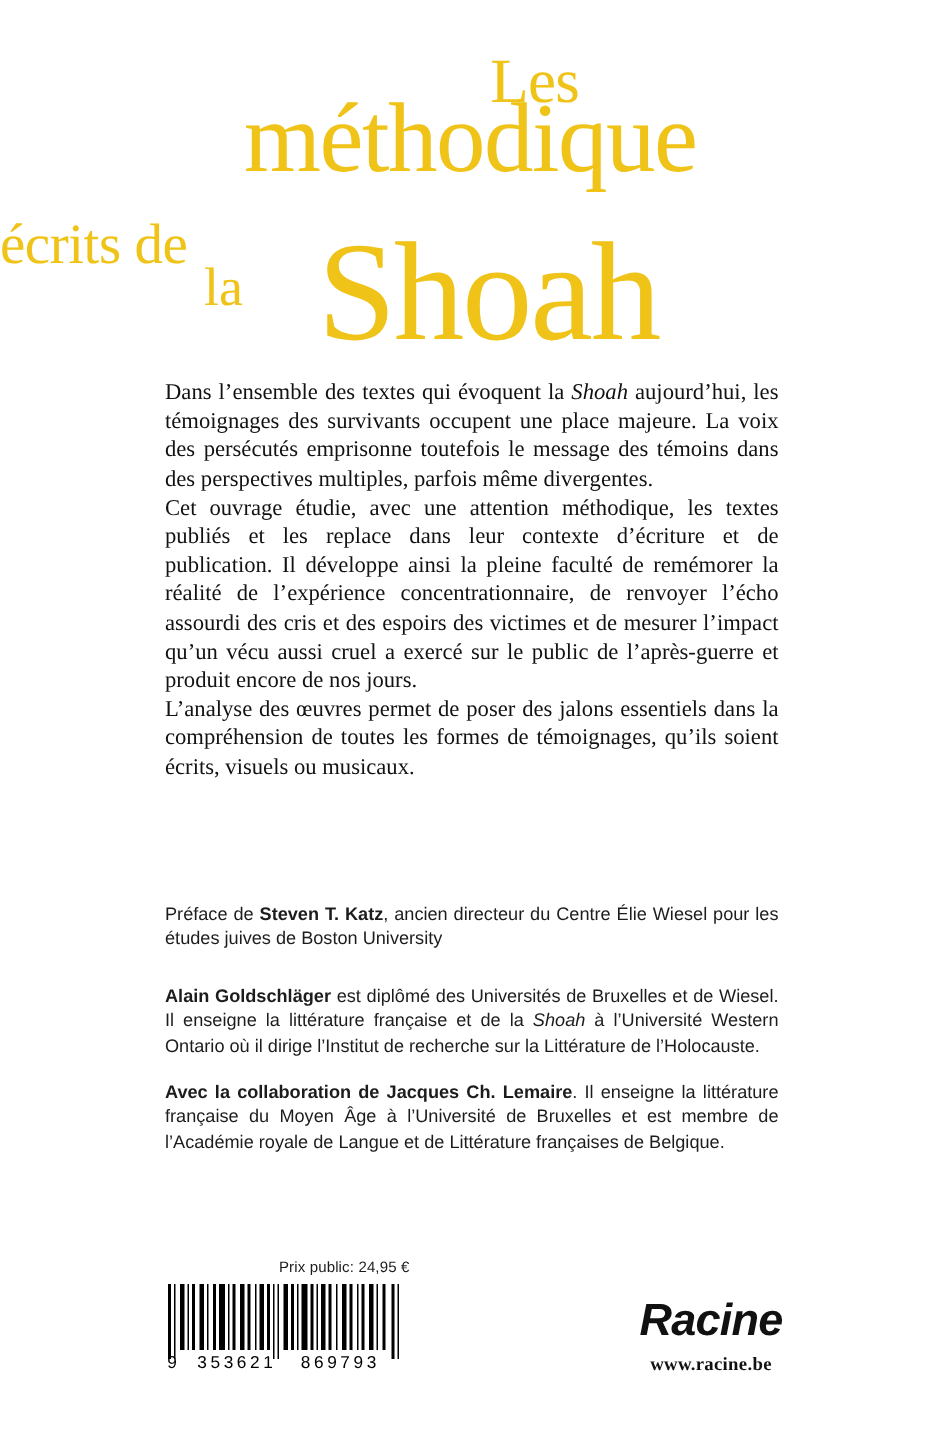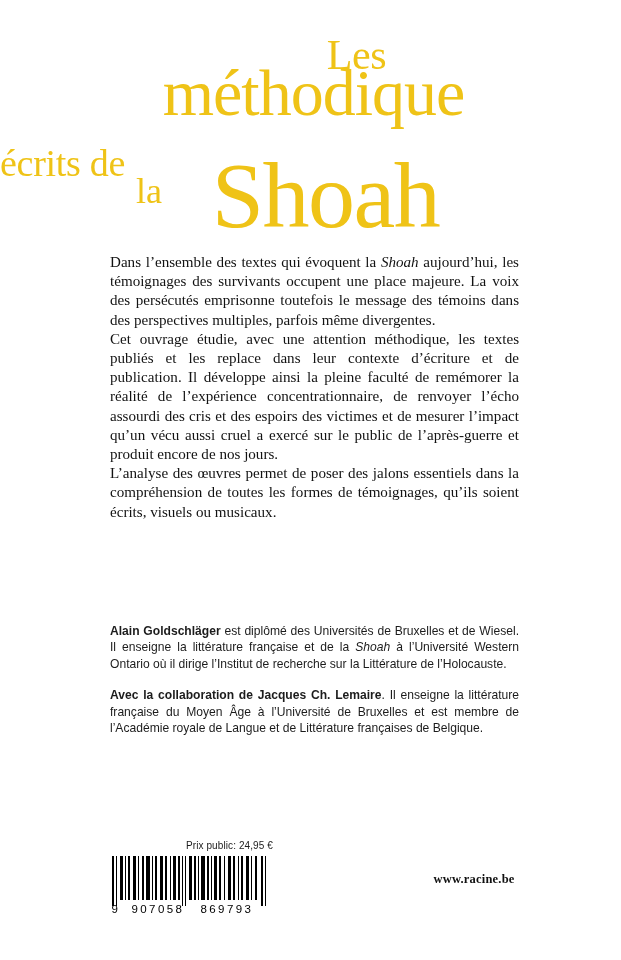--- a/index.html
+++ b/index.html
@@ -210,20 +210,21 @@
     <div class="t-la">la</div>
   </div>
 
   <div class="body-copy">
     <p><span>Dans l’ensemble des textes qui évoquent la </span><em>Shoah</em><span> aujourd’hui, les témoignages des survivants occupent une place majeure. La voix des persécutés emprisonne toutefois le message des témoins dans des perspectives multiples, parfois même divergentes.</span></p>
     <p>Cet ouvrage étudie, avec une attention méthodique, les textes publiés et les replace dans leur contexte d’écriture et de publication. Il développe ainsi la pleine faculté de remémorer la réalité de l’expérience concentrationnaire, de renvoyer l’écho assourdi des cris et des espoirs des victimes et de mesurer l’impact qu’un vécu aussi cruel a exercé sur le public de l’après-guerre et produit encore de nos jours.</p>
     <p>L’analyse des œuvres permet de poser des jalons essentiels dans la compréhension de toutes les formes de témoignages, qu’ils soient écrits, visuels ou musicaux.</p>
   </div>
 
   <div class="credits">
+    <p><span>Préface de </span><b>Steven T. Katz</b><span>, ancien directeur du Centre Élie Wiesel pour les études juives de Boston University</span></p>
     <p class="block-gap"><b>Alain Goldschläger</b><span> est diplômé des Universités de Bruxelles et de Wiesel. Il enseigne la littérature française et de la </span><em>Shoah</em><span> à l’Université Western Ontario où il dirige l’Institut de recherche sur la Littérature de l’Holocauste.</span></p>
     <p class="block-gap-sm"><b>Avec la collaboration de Jacques Ch. Lemaire</b><span>. Il enseigne la littérature française du Moyen Âge à l’Université de Bruxelles et est membre de l’Académie royale de Langue et de Littérature françaises de Belgique.</span></p>
   </div>
 
   <div class="barcode-area">
     <div class="price-line">Prix public: 24,95 €</div>
     <div class="barcode">
       <svg width="158" height="58" viewBox="0 0 158 58">
         <rect x="0" y="0" width="2" height="50" fill="#000"></rect>
         <rect x="4" y="0" width="1" height="50" fill="#000"></rect>
@@ -257,23 +258,24 @@
         <rect x="126" y="0" width="1" height="44" fill="#000"></rect>
         <rect x="129" y="0" width="2" height="44" fill="#000"></rect>
         <rect x="134" y="0" width="3" height="44" fill="#000"></rect>
         <rect x="139" y="0" width="1" height="44" fill="#000"></rect>
         <rect x="143" y="0" width="2" height="44" fill="#000"></rect>
         <rect x="149" y="0" width="2" height="50" fill="#000"></rect>
         <rect x="153" y="0" width="1" height="50" fill="#000"></rect>
       </svg>
       <div class="barcode-digits">
         <span class="bd bd-left">9</span>
-        <span class="bd bd-mid">907058</span>
+        <span class="bd bd-mid">353621</span>
         <span class="bd bd-right">869793</span>
       </div>
     </div>
   </div>
 
   <div class="publisher">
+    <div class="pub-name">Racine</div>
     <div class="pub-url">www.racine.be</div>
   </div>
 
 </div>
 
 </body></html>

